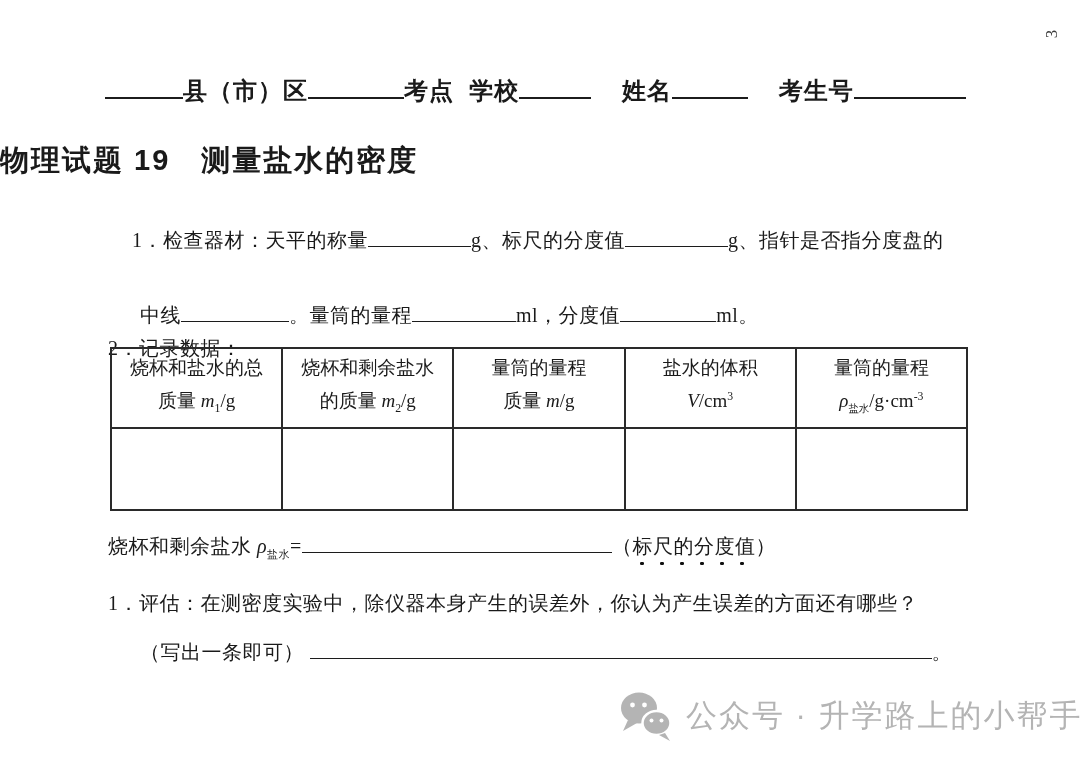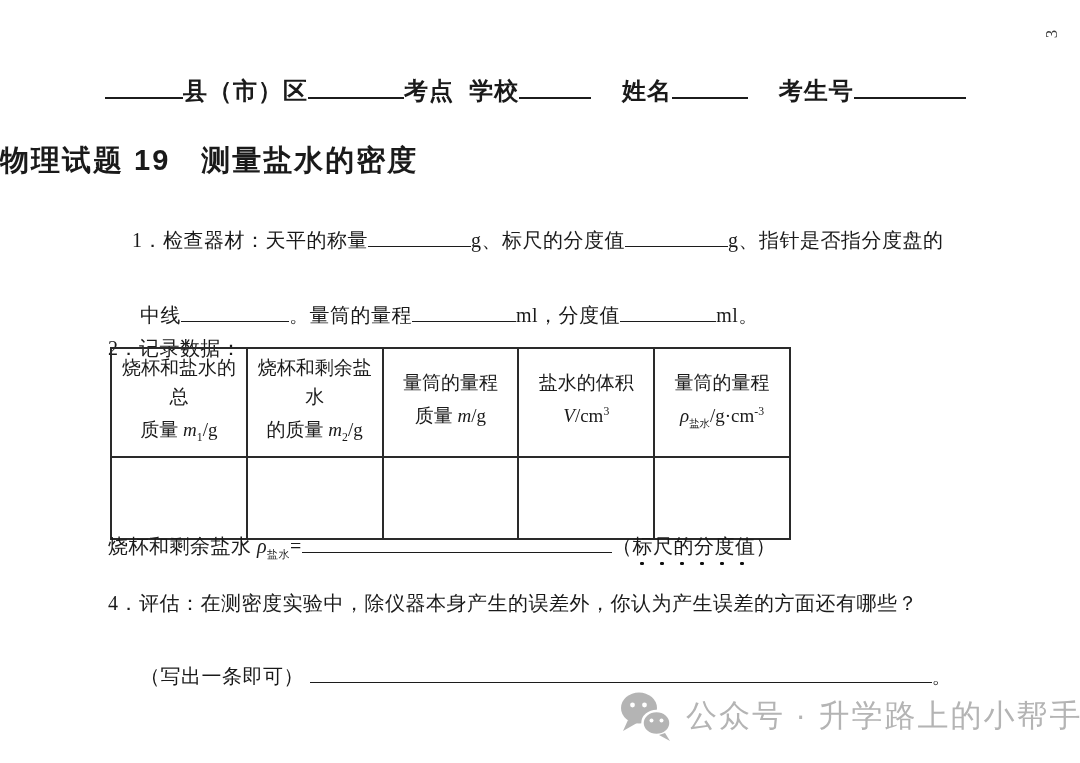--- a/index.html
+++ b/index.html
@@ -42,21 +42,21 @@
     letter-spacing: 2px;
   }
 
   .bodytext { font-size: 20px; letter-spacing: 0.5px; }
   .q1l1 { left: 108px; top: 226px; margin-left: 24px; }
   .q1l2 { left: 140px; top: 273px; margin-top: 28px; }
   .q2   { left: 108px; top: 335px; }
 
   table.data-table {
     position: absolute;
-    left: 110px; top: 347px; width: 681px;
+    left: 110px; top: 347px; width: 858px;
     border-collapse: collapse;
     table-layout: fixed;
   }
   table.data-table th, table.data-table td {
     border: 2px solid #2a2a2a;
     font-weight: normal;
     text-align: center;
     vertical-align: middle;
   }
   table.data-table th {
@@ -73,21 +73,21 @@
 
   .expr { left: 108px; top: 532px; }
   .em-dots {
     padding-bottom: 9px;
     background-image: radial-gradient(circle, #111 1.7px, rgba(0,0,0,0) 2px);
     background-size: 1em 5px;
     background-position: left bottom;
     background-repeat: repeat-x;
   }
   .q3l1 { left: 108px; top: 590px; }
-  .q3l2 { left: 140px; top: 638px; margin-top: 24px; }
+  .q3l2 { left: 140px; top: 638px; }
 
   .watermark {
     left: 618px; top: 690px;
     display: flex; align-items: center; gap: 12px;
     color: #b4b4b4;
     font-family: "Liberation Sans", sans-serif;
     font-size: 31px;
     letter-spacing: 2px;
   }
   .wechat-icon { width: 56px; height: 52px; flex: 0 0 auto; }
@@ -145,21 +145,21 @@
       <td></td>
       <td></td>
     </tr>
   </tbody>
 </table>
 
 <div class="abs bodytext expr">
   <span>烧杯和剩余盐水 </span><span class="sym">ρ</span><sub class="cjk">盐水</sub><span>=</span><span class="blank thin" style="width:310px"></span><span>（</span><span class="em-dots">标尺的分度值</span><span>）</span>
 </div>
 
-<div class="abs bodytext q3l1">4．评估：在测密度实验中，除仪器本身产生的误差外，你认为产生误差的方面还有哪些？</div>
+<div class="abs bodytext q3l1">1．评估：在测密度实验中，除仪器本身产生的误差外，你认为产生误差的方面还有哪些？</div>
 <div class="abs bodytext q3l2">
   <span>（写出一条即可）</span>&nbsp;<span class="blank thin" style="width:622px"></span><span>。</span>
 </div>
 
 <div class="abs watermark">
   <svg class="wechat-icon" viewBox="0 0 56 52" aria-hidden="true">
     <ellipse cx="21" cy="18" rx="18" ry="15.5" fill="#b4b4b4"></ellipse>
     <polygon points="10,30 5,41 19,33" fill="#b4b4b4"></polygon>
     <circle cx="14.5" cy="15" r="2.4" fill="#ffffff"></circle>
     <circle cx="26.5" cy="15" r="2.4" fill="#ffffff"></circle>

